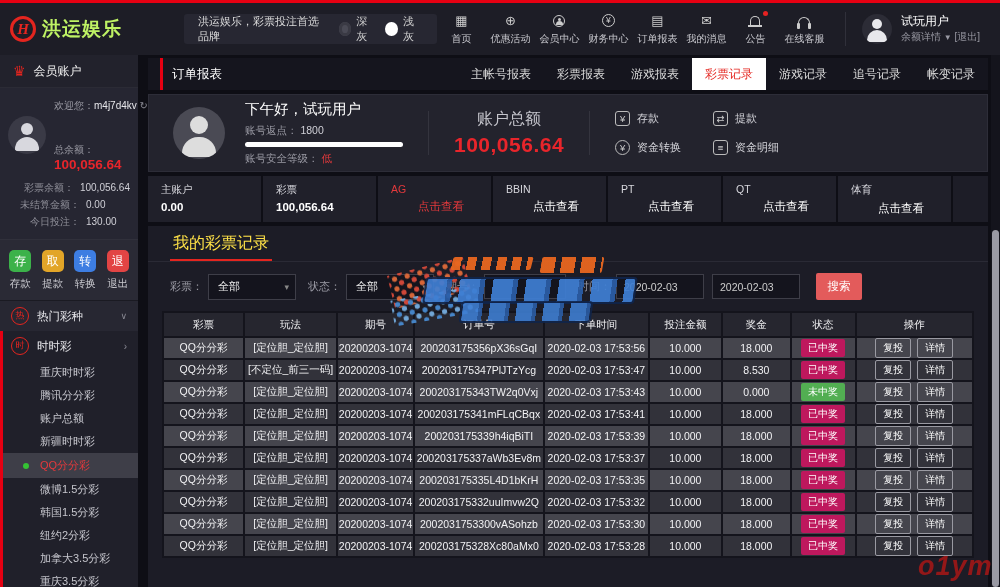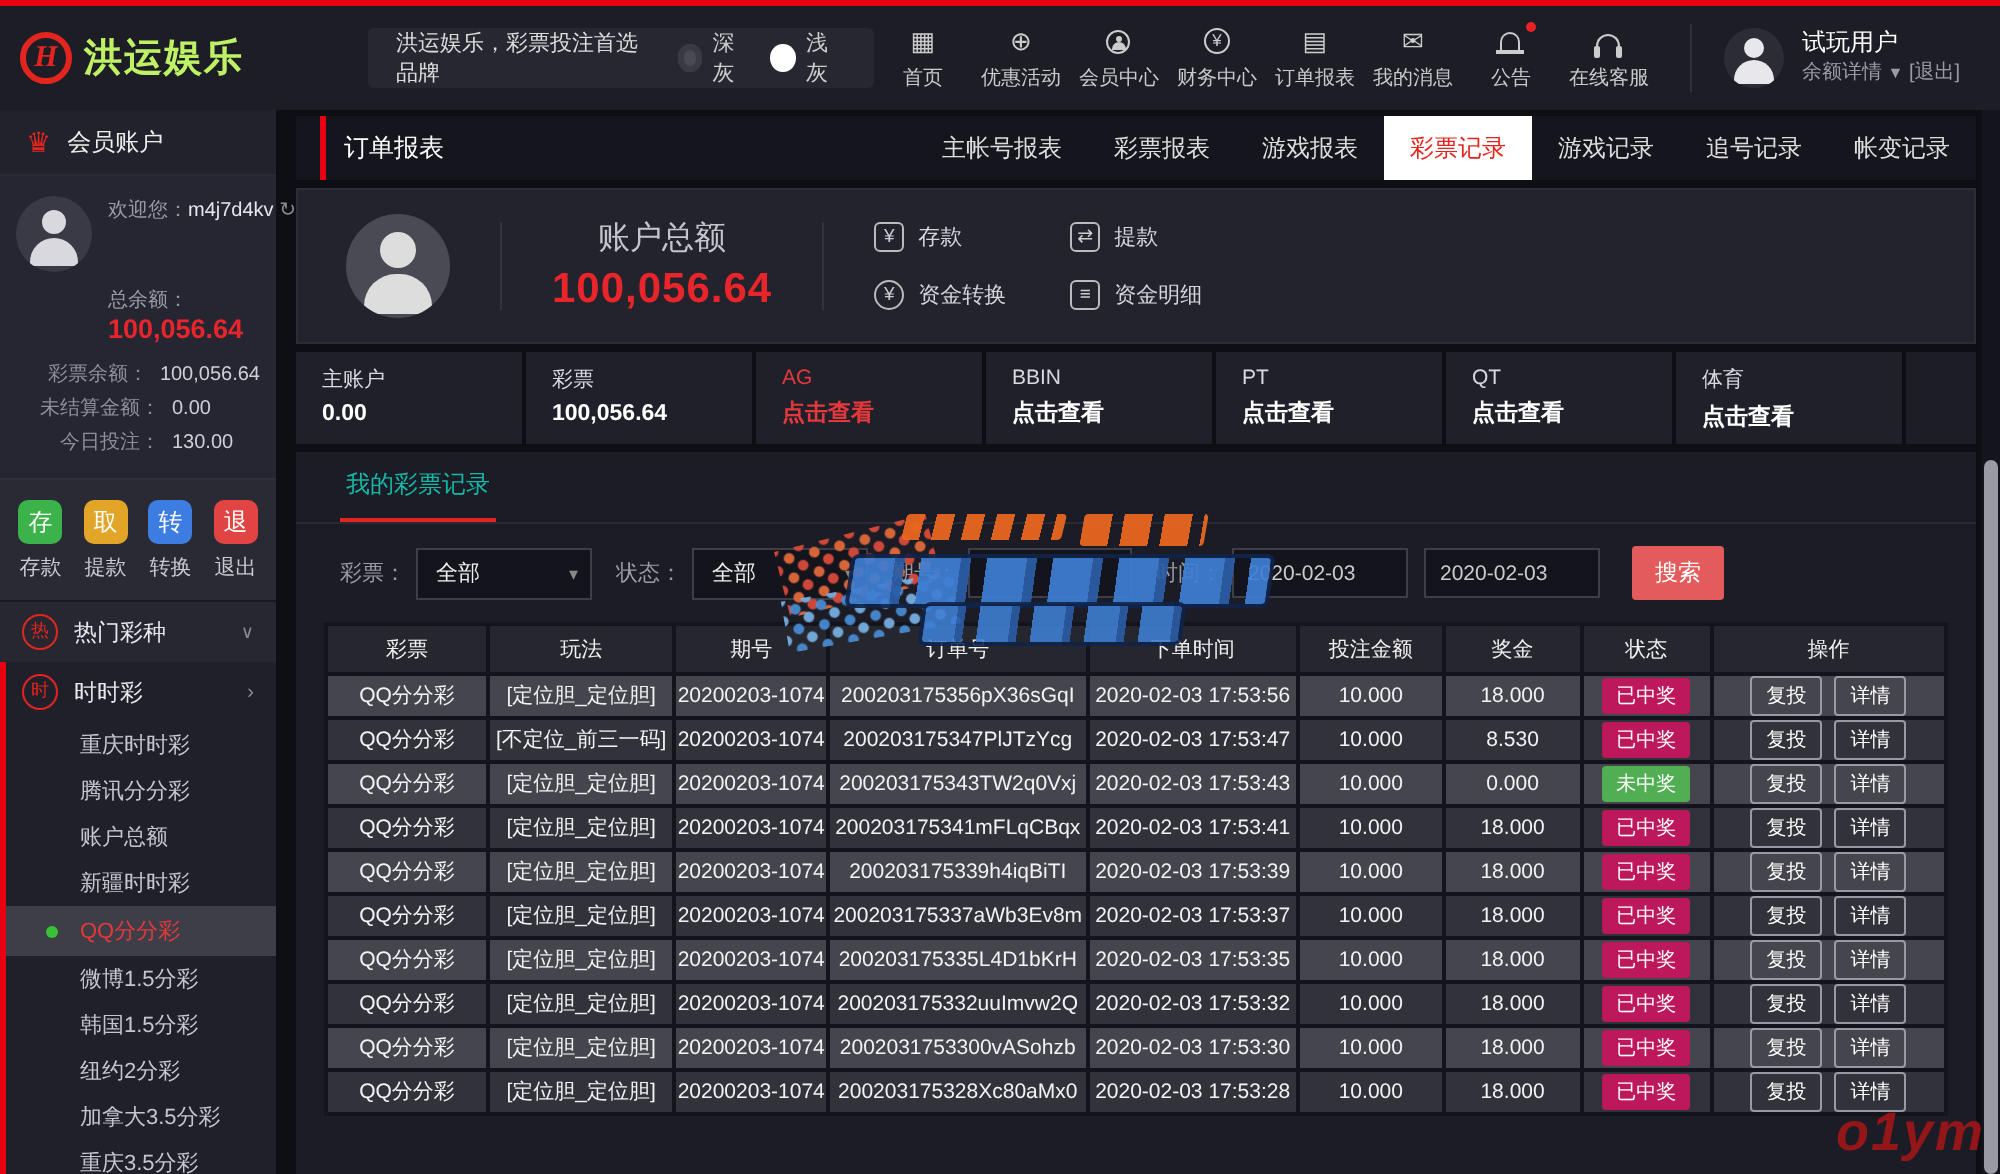--- a/index.html
+++ b/index.html
@@ -39,21 +39,21 @@
   .user-texts { font-size:12px; color:#fff; line-height:15px; white-space:nowrap; }
   .user-sub { font-size:10px; color:#9a9aa4; }
   .user-sub .lnk { cursor:pointer; }
   .caret-dn { font-size:8px; color:#9a9aa4; }
   
   .sidebar { position:absolute; top:55px; left:0; width:138px; bottom:0; background:#20202a; display:flex; flex-direction:column; }
   .member-hd { height:33px; display:flex; align-items:center; gap:8px; padding-left:13px; border-bottom:1px solid #2b2b35; background:#22222c; flex:none; }
   .crown { color:#e4251f; font-size:14px; }
   .member-hd span.t { font-size:12px; color:#eee; }
   .uinfo { background:#262632; padding:10px 8px 9px 8px; flex:none; }
-  .uinfo-top { display:flex; align-items:flex-start; gap:8px; }
+  .uinfo-top { display:flex; align-items:center; gap:8px; }
   .side-avatar { width:38px; height:38px; border-radius:50%; background:#3a3a46; position:relative; overflow:hidden; flex:none; }
   .side-avatar::before { content:""; position:absolute; left:13px; top:7px; width:12px; height:12px; border-radius:50%; background:#d8d8de; }
   .side-avatar::after { content:""; position:absolute; left:7px; top:21px; width:24px; height:14px; border-radius:12px 12px 0 0; background:#d8d8de; }
   .welcome { font-size:10px; color:#9a9aa4; line-height:16px; white-space:nowrap; }
   .welcome .u { color:#e6e6ea; }
   .refresh { color:#8a8a94; font-size:10px; }
   .totline { font-size:10px; color:#9a9aa4;margin-top:29px; }
   .totline .v { color:#e8252b; font-size:13.5px; font-weight:bold; }
   .stats { margin-top:7px; }
   .stat-row { display:flex; font-size:10px; line-height:17px; }
@@ -98,26 +98,26 @@
   .acct-total .l { font-size:16px; color:#c4c4cb; }
   .acct-total .v { margin-top:3px; font-size:21px; font-weight:bold; color:#e8252b; letter-spacing:.5px; }
   .gacts { display:grid; grid-template-columns:98px 98px; row-gap:14px; }
   .gact { display:flex; align-items:center; gap:7px; font-size:11px; color:#d4d4da; cursor:pointer; }
   .gact .ic { width:15px; height:15px; border:1px solid #bbb; border-radius:3px; color:#ccc; font-size:9.5px; line-height:13px; text-align:center; flex:none; }
   .gact .ic.round { border-radius:50%; }
   .wallets { margin-top:4px; height:46px; display:flex; gap:2px; }
   .wcard { width:113px; background:#20202a; padding:7px 0 0 13px; cursor:pointer; }
   .wcard .l { font-size:10.5px; color:#d8d8de; }
   .wcard .v { margin-top:4px; font-size:11.5px; color:#fff; font-weight:bold; }
-  .wcard .v.plain { font-weight:bold; }
+  .wcard .v.plain { font-weight:normal;text-align:center; }
   .wcard.hl .l,.wcard.hl .v { color:#e4393c; }
   .wfill { flex:1; background:#1d1d27; }
   .records { margin-top:4px; background:#1c1c26; height:361px; position:relative; }
   .ptab-row { height:36px; border-bottom:1px solid #2a2a35; }
-  .ptab { display:inline-block; margin-left:22px; padding:0 3px; line-height:33px; font-size:12px; color:#14b8a6; border-bottom:2px solid #e4251f; cursor:pointer; }
+  .ptab { display:inline-block; margin-left:22px; padding:0 3px; line-height:33px; font-size:16px; color:#fde047; border-bottom:2px solid #e4251f; cursor:pointer; }
   .filters { display:flex; align-items:center; padding:11px 0 10px 22px; font-size:11px; color:#9a9aa4; }
   .filters .fl { margin-right:5px; }
   .sel { position:relative; width:88px; height:26px; background:#14141d; border:1px solid #3e3e48; color:#eee; font-size:11px; display:flex; align-items:center; padding:0 18px 0 9px; margin-right:12px; cursor:pointer; }
   .sel::after { content:"▾"; position:absolute; right:6px; top:7px; color:#888; font-size:9px; }
   .fin { width:82px; height:25px; background:#14141d; border:1px solid #3e3e48; color:#ccc; font-size:10.5px; padding:0 7px; margin-right:12px; font-family:inherit; }
   .fin.date { width:88px; margin-right:8px; }
   .search-btn { width:46px; height:27px; background:#e35b5b; color:#fff; border:none; font-size:11.5px; border-radius:2px; margin-left:8px; cursor:pointer; font-family:inherit; }
   table.rec { border-collapse:collapse; margin:1px 14px 0 14px; width:812px; table-layout:fixed; }
   table.rec th { background:#26262f; border:2px solid #14141c; height:25px; font-size:10.5px; font-weight:normal; color:#f0f0f2; }
   table.rec td { border:2px solid #14141c; height:21px; text-align:center; font-size:10.5px; color:#f2f2f4; overflow:hidden; white-space:nowrap; }
@@ -324,20 +324,32 @@
         <div class="rtab">游戏报表</div>
         <div class="rtab active">彩票记录</div>
         <div class="rtab">游戏记录</div>
         <div class="rtab">追号记录</div>
         <div class="rtab">帐变记录</div>
       </div>
   </div>
 
   <section class="greet">
     <div class="greet-avatar"></div>
+    <div class="greet-info">
+      <div class="greet-hello">下午好，试玩用户</div>
+      <div class="greet-row">
+        <span>账号返点：</span>
+        <span class="v">1800</span>
+      </div>
+      <div class="pbar"></div>
+      <div class="greet-row">
+        <span>账号安全等级：</span>
+        <span class="low">低</span>
+      </div>
+    </div>
     <div class="vdiv"></div>
     <div class="acct-total">
       <div class="l">账户总额</div>
       <div class="v">100,056.64</div>
     </div>
     <div class="vdiv"></div>
     <div class="gacts" id="gacts">
         <div class="gact">
           <span class="ic">¥</span>
           <span>存款</span>

